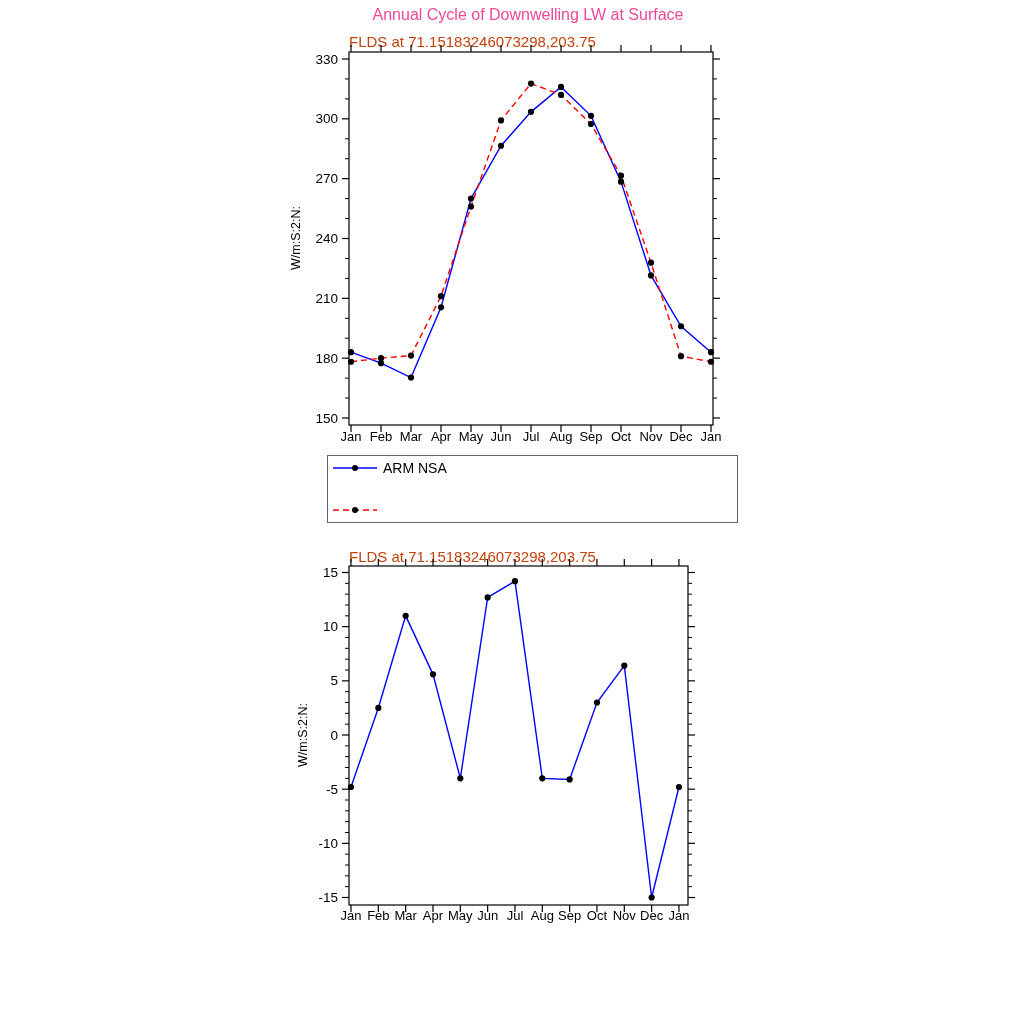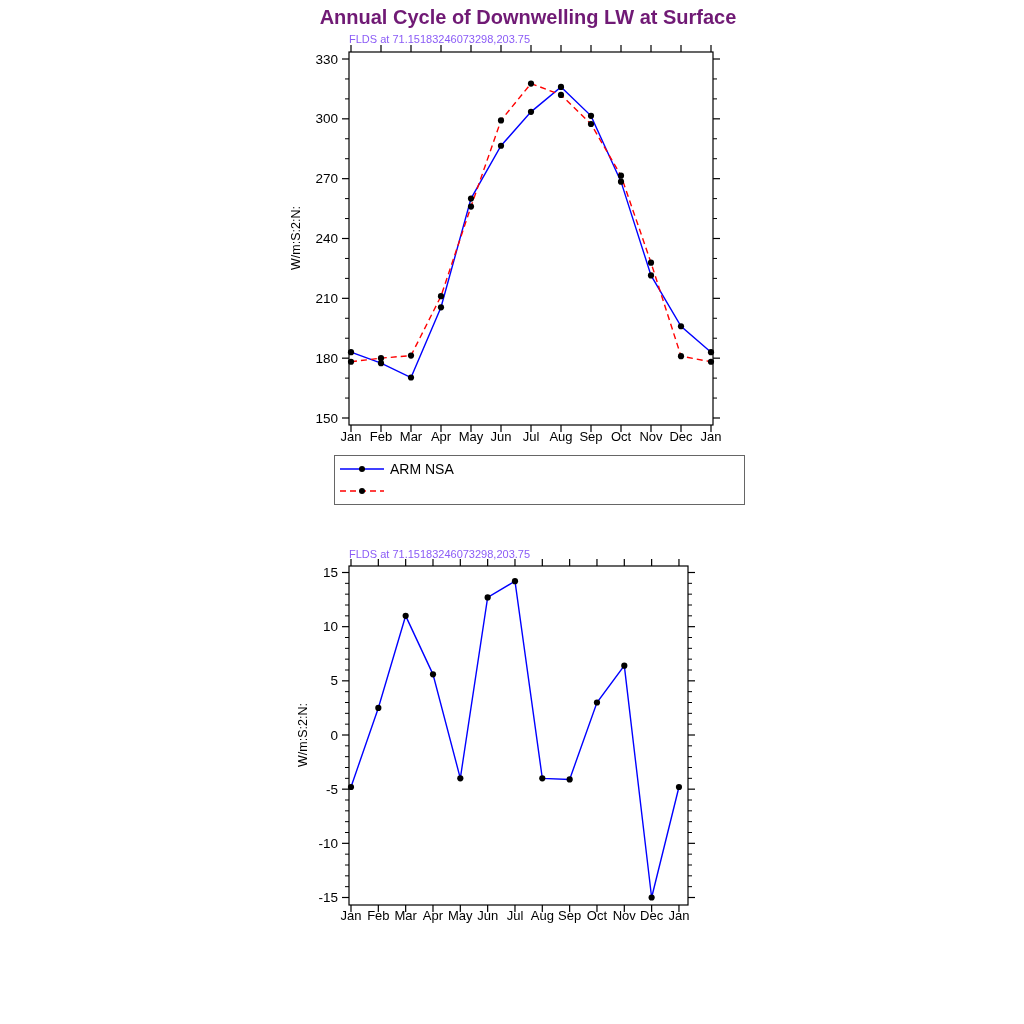--- a/index.html
+++ b/index.html
@@ -2,42 +2,42 @@
 <html><head>
 <meta charset="utf-8">
 <style>
   html,body{margin:0;padding:0;background:#ffffff;}
   .page{
     position:relative;width:1024px;height:1024px;background:#ffffff;overflow:hidden;
     font-family:"Liberation Sans","DejaVu Sans",sans-serif;color:#000;
   }
   .chart-title{
     position:absolute;transform:translateX(-50%);white-space:nowrap;
-    font-weight:bold;font-size:20px;color:#701a75;
+    font-weight:normal;font-size:16px;color:#ec4899;
   }
   #title-top{left:528px;top:6px;}
   #title-bottom{left:516px;top:520px;}
   .chart-subtitle{
-    position:absolute;font-size:11px;white-space:nowrap;color:#8b5cf6;
+    position:absolute;font-size:15px;white-space:nowrap;color:#c2410c;
   }
   #subtitle-top{left:349px;top:33px;}
   #subtitle-bottom{left:349px;top:548px;}
   .ylabel{
     position:absolute;font-size:12.5px;white-space:nowrap;color:#000;
     transform:translate(-50%,-50%) rotate(-90deg);
   }
   #ylabel-top{left:296px;top:238px;}
   #ylabel-bottom{left:303px;top:735px;}
   #charts{position:absolute;left:0;top:0;}
   #charts text{font-family:"Liberation Sans","DejaVu Sans",sans-serif;}
   .legend{
-    position:absolute;left:327px;top:455px;width:411px;height:50px;
+    position:absolute;left:327px;top:455px;width:411px;height:68px;
     border:1px solid #666;box-sizing:border-box;
-    display:flex;flex-direction:column;justify-content:center;
-    padding:1px 4px;background:#fff;margin-left:7px;
+    display:flex;flex-direction:column;justify-content:space-between;
+    padding:1px 4px;background:#fff;
   }
   .legend-row{display:flex;align-items:center;gap:5px;height:22px;}
   .legend-label{font-size:14px;color:#000;white-space:nowrap;}
 </style>
 </head>
 <body>
 
 <div class="page">
 
   <div class="chart-title" id="title-top">Annual Cycle of Downwelling LW at Surface</div>

